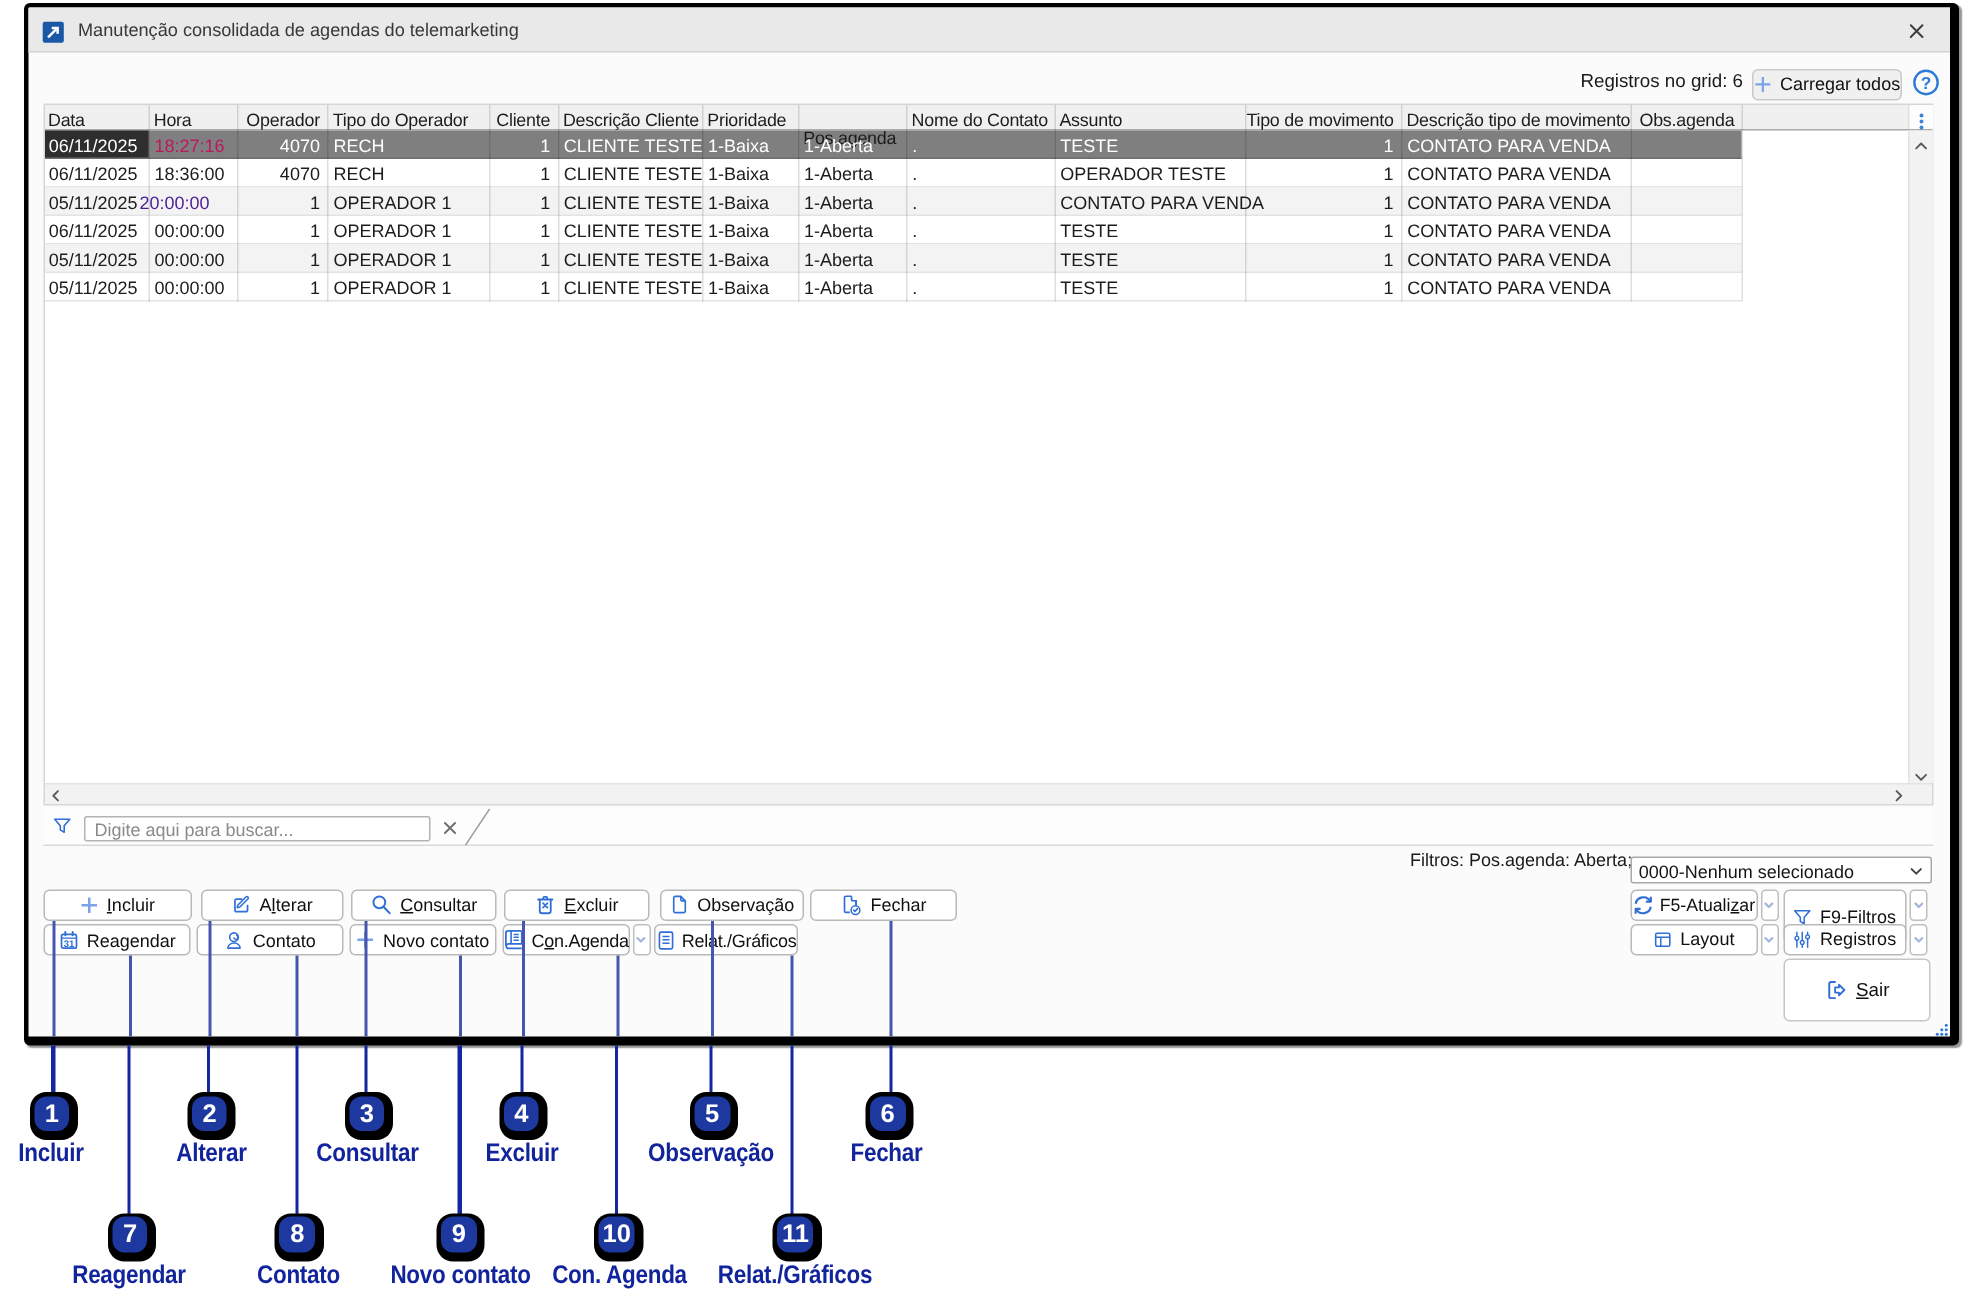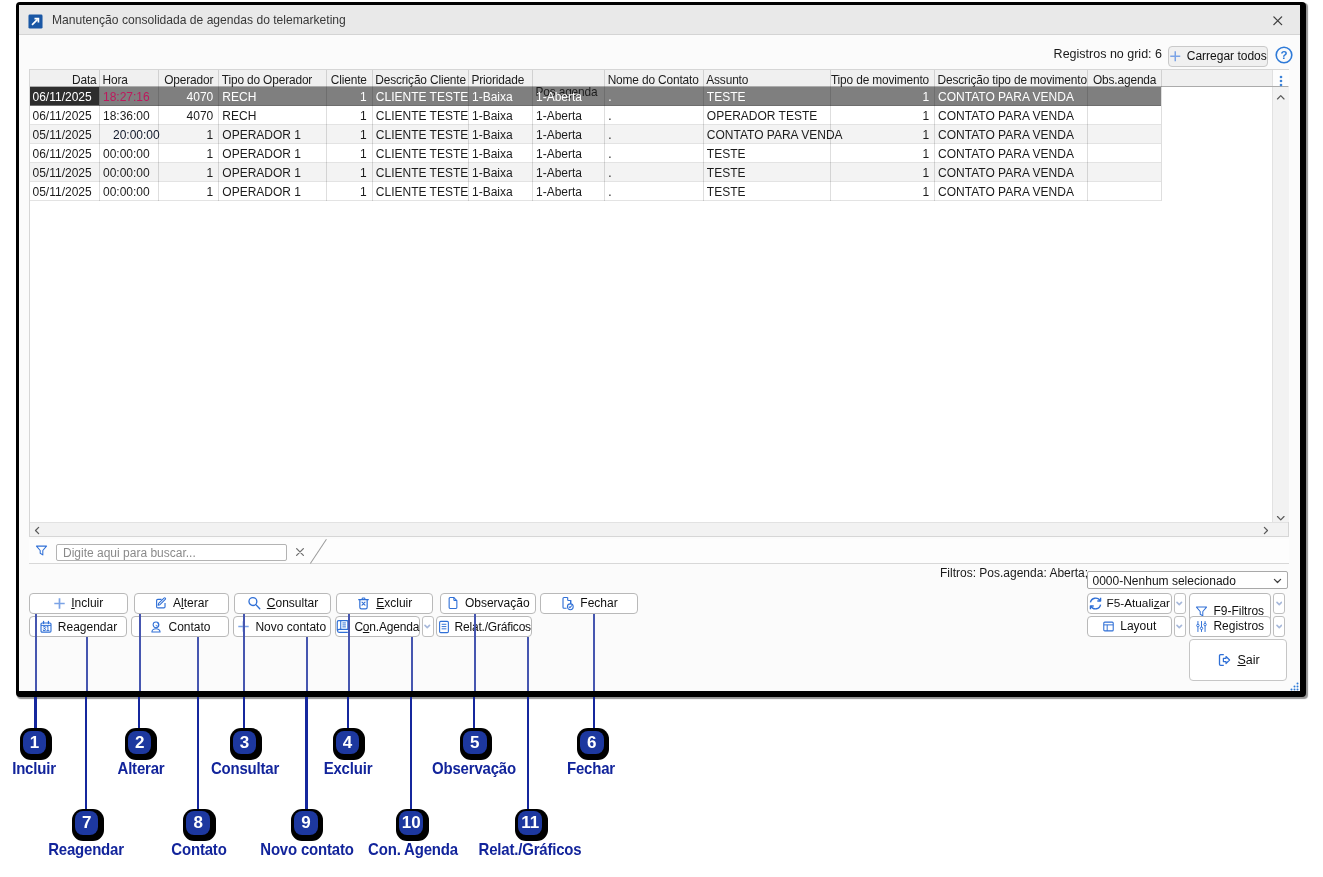--- a/index.html
+++ b/index.html
@@ -80,21 +80,21 @@
 <div class="sep" style="left:325.5px;top:70px;height:131px;"></div>
 <div class="sep" style="left:371.8px;top:70px;height:131px;"></div>
 <div class="sep" style="left:468px;top:70px;height:131px;"></div>
 <div class="sep" style="left:532px;top:70px;height:131px;"></div>
 <div class="sep" style="left:604.2px;top:70px;height:131px;"></div>
 <div class="sep" style="left:702.8px;top:70px;height:131px;"></div>
 <div class="sep" style="left:830.4px;top:70px;height:131px;"></div>
 <div class="sep" style="left:934.1px;top:70px;height:131px;"></div>
 <div class="sep" style="left:1087.4px;top:70px;height:131px;"></div>
 <div class="sep" style="left:1161.2px;top:70px;height:131px;"></div>
-<div class="hcell" style="left:32.0px;top:72.5px;margin-left:40px;">Data</div>
+<div class="hcell" style="left:32.0px;top:72.5px;">Data</div>
 <div class="hcell" style="left:102.5px;top:72.5px;">Hora</div>
 <div class="hcell" style="left:157.7px;top:72.5px;width:55.60000000000002px;text-align:right;">Operador</div>
 <div class="hcell" style="left:221.8px;top:72.5px;">Tipo do Operador</div>
 <div class="hcell" style="left:325.5px;top:72.5px;width:41.30000000000001px;text-align:right;">Cliente</div>
 <div class="hcell" style="left:375.3px;top:72.5px;">Descrição Cliente</div>
 <div class="hcell" style="left:471.5px;top:72.5px;">Prioridade</div>
 <div class="hcell" style="left:535.5px;top:85px;">Pos.agenda</div>
 <div class="hcell" style="left:607.7px;top:72.5px;">Nome do Contato</div>
 <div class="hcell" style="left:706.3px;top:72.5px;">Assunto</div>
 <div class="hcell" style="left:830.4px;top:72.5px;width:98.70000000000005px;text-align:right;">Tipo de movimento</div>
@@ -118,21 +118,21 @@
 <div class="cell" style="left:222.3px;top:109px;color:#1c1c1c;">RECH</div>
 <div class="cell" style="left:325.5px;top:109px;color:#1c1c1c;width:41.30000000000001px;text-align:right;">1</div>
 <div class="cell" style="left:375.8px;top:109px;color:#1c1c1c;">CLIENTE TESTE</div>
 <div class="cell" style="left:472px;top:109px;color:#1c1c1c;">1-Baixa</div>
 <div class="cell" style="left:536px;top:109px;color:#1c1c1c;">1-Aberta</div>
 <div class="cell" style="left:608.2px;top:109px;color:#1c1c1c;">.</div>
 <div class="cell" style="left:706.8px;top:109px;color:#1c1c1c;">OPERADOR TESTE</div>
 <div class="cell" style="left:830.4px;top:109px;color:#1c1c1c;width:98.70000000000005px;text-align:right;">1</div>
 <div class="cell" style="left:938.1px;top:109px;color:#1c1c1c;">CONTATO PARA VENDA</div>
 <div class="cell" style="left:32.5px;top:128px;color:#1c1c1c;">05/11/2025</div>
-<div class="cell" style="left:113px;top:128px;color:#0f172a;">20:00:00</div>
+<div class="cell" style="left:93px;top:128px;color:#4c1d95;">20:00:00</div>
 <div class="cell" style="left:157.7px;top:128px;color:#1c1c1c;width:55.60000000000002px;text-align:right;">1</div>
 <div class="cell" style="left:222.3px;top:128px;color:#1c1c1c;">OPERADOR 1</div>
 <div class="cell" style="left:325.5px;top:128px;color:#1c1c1c;width:41.30000000000001px;text-align:right;">1</div>
 <div class="cell" style="left:375.8px;top:128px;color:#1c1c1c;">CLIENTE TESTE</div>
 <div class="cell" style="left:472px;top:128px;color:#1c1c1c;">1-Baixa</div>
 <div class="cell" style="left:536px;top:128px;color:#1c1c1c;">1-Aberta</div>
 <div class="cell" style="left:608.2px;top:128px;color:#1c1c1c;">.</div>
 <div class="cell" style="left:706.8px;top:128px;color:#1c1c1c;">CONTATO PARA VENDA</div>
 <div class="cell" style="left:830.4px;top:128px;color:#1c1c1c;width:98.70000000000005px;text-align:right;">1</div>
 <div class="cell" style="left:938.1px;top:128px;color:#1c1c1c;">CONTATO PARA VENDA</div>

